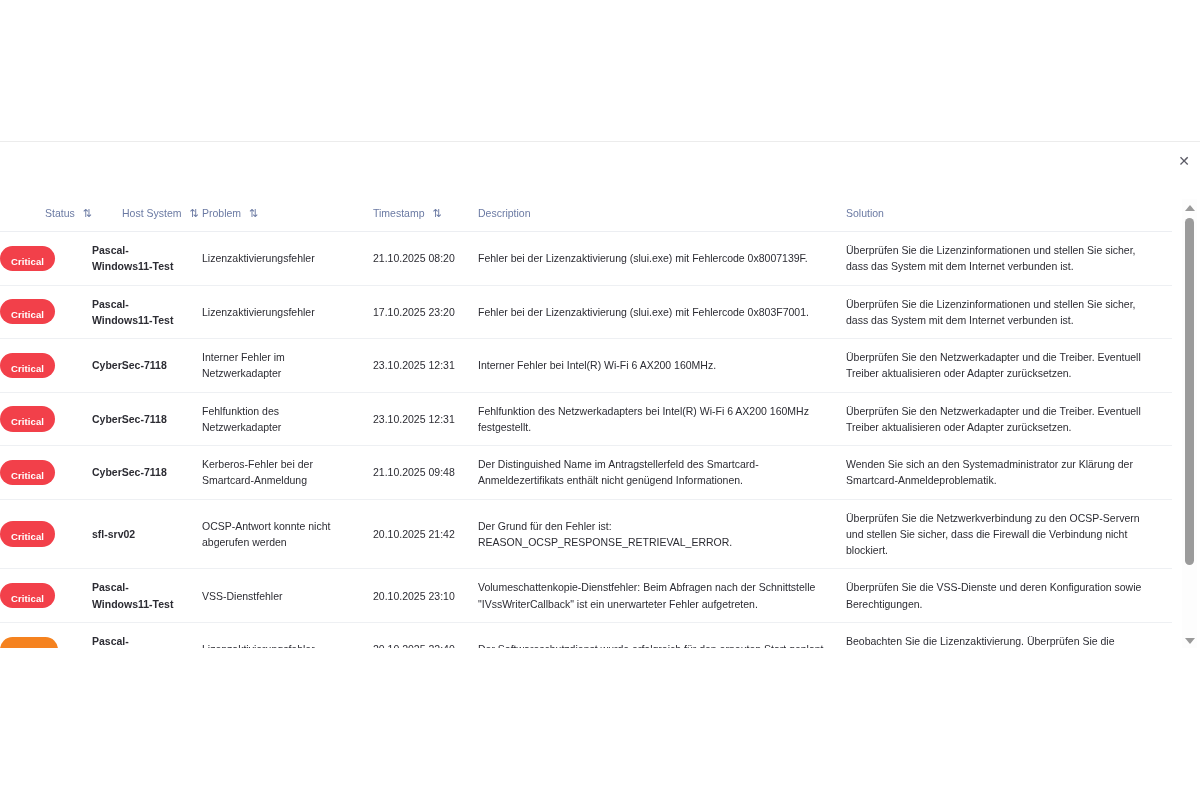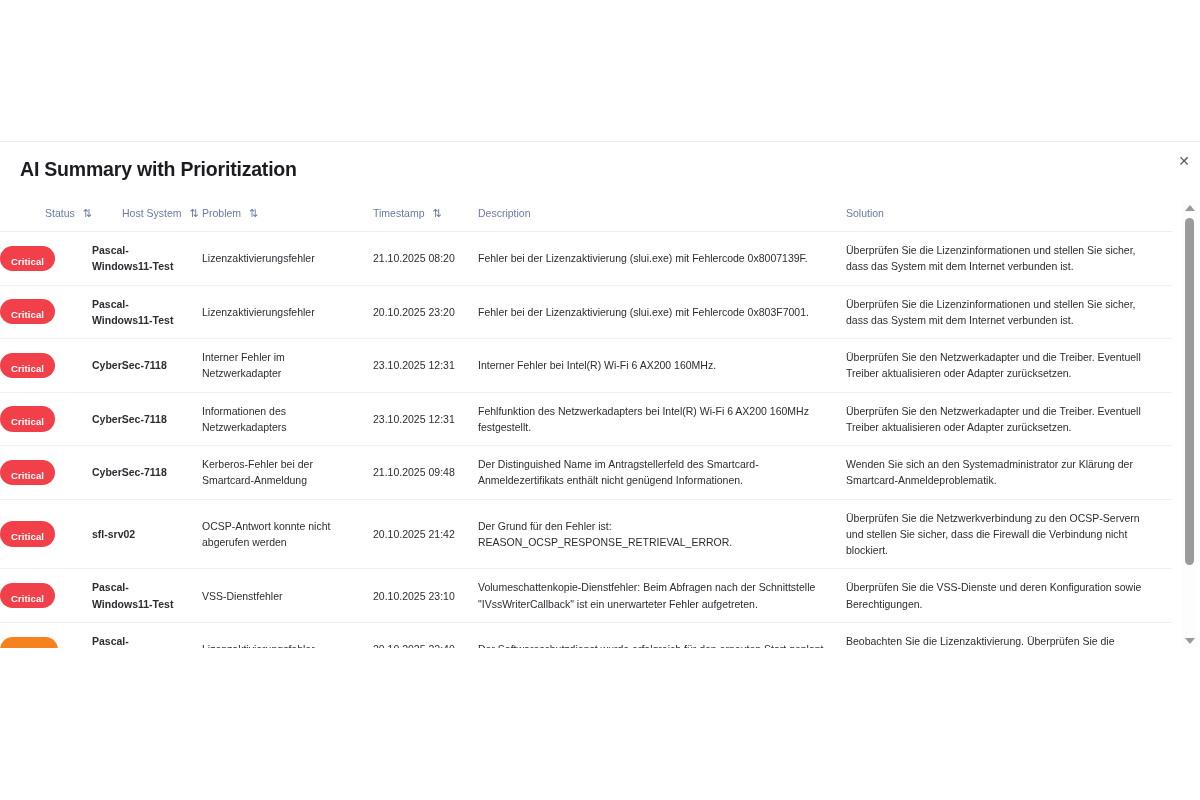--- a/index.html
+++ b/index.html
@@ -185,21 +185,20 @@
     cursor: pointer;
   }
 </style>
 </head>
 <body>
 
 <div class="page">
 
   <div class="panel">
 
-    <div class="panel-title">AI Summary with Prioritization</div>
 
     <div class="panel-close">✕</div>
 
     <div class="table-wrap">
       <table class="grid">
         <colgroup>
           <col class="c-status">
             <col class="c-host">
             <col class="c-problem">
           <col class="c-time">
@@ -250,36 +249,36 @@
               <td class="cell-host">Pascal-Windows11-Test</td>
               <td class="cell-problem">Lizenzaktivierungsfehler</td>
               <td class="cell-time">21.10.2025 08:20</td>
               <td class="cell-desc">Fehler bei der Lizenzaktivierung (slui.exe) mit Fehlercode 0x8007139F.</td>
               <td class="cell-solution">Überprüfen Sie die Lizenzinformationen und stellen Sie sicher, dass das System mit dem Internet verbunden ist.</td>
             </tr>
             <tr>
               <td class="cell-status"><span class="badge critical">Critical</span></td>
               <td class="cell-host">Pascal-Windows11-Test</td>
               <td class="cell-problem">Lizenzaktivierungsfehler</td>
-              <td class="cell-time">20.10.2025 23:20</td>
+              <td class="cell-time">17.10.2025 23:20</td>
               <td class="cell-desc">Fehler bei der Lizenzaktivierung (slui.exe) mit Fehlercode 0x803F7001.</td>
               <td class="cell-solution">Überprüfen Sie die Lizenzinformationen und stellen Sie sicher, dass das System mit dem Internet verbunden ist.</td>
             </tr>
             <tr>
               <td class="cell-status"><span class="badge critical">Critical</span></td>
               <td class="cell-host">CyberSec-7118</td>
               <td class="cell-problem">Interner Fehler im Netzwerkadapter</td>
               <td class="cell-time">23.10.2025 12:31</td>
               <td class="cell-desc">Interner Fehler bei Intel(R) Wi-Fi 6 AX200 160MHz.</td>
               <td class="cell-solution">Überprüfen Sie den Netzwerkadapter und die Treiber. Eventuell Treiber aktualisieren oder Adapter zurücksetzen.</td>
             </tr>
             <tr>
               <td class="cell-status"><span class="badge critical">Critical</span></td>
               <td class="cell-host">CyberSec-7118</td>
-              <td class="cell-problem">Informationen des Netzwerkadapters</td>
+              <td class="cell-problem">Fehlfunktion des Netzwerkadapter</td>
               <td class="cell-time">23.10.2025 12:31</td>
               <td class="cell-desc">Fehlfunktion des Netzwerkadapters bei Intel(R) Wi-Fi 6 AX200 160MHz festgestellt.</td>
               <td class="cell-solution">Überprüfen Sie den Netzwerkadapter und die Treiber. Eventuell Treiber aktualisieren oder Adapter zurücksetzen.</td>
             </tr>
             <tr>
               <td class="cell-status"><span class="badge critical">Critical</span></td>
               <td class="cell-host">CyberSec-7118</td>
               <td class="cell-problem">Kerberos-Fehler bei der Smartcard-Anmeldung</td>
               <td class="cell-time">21.10.2025 09:48</td>
               <td class="cell-desc">Der Distinguished Name im Antragstellerfeld des Smartcard-Anmeldezertifikats enthält nicht genügend Informationen.</td>

